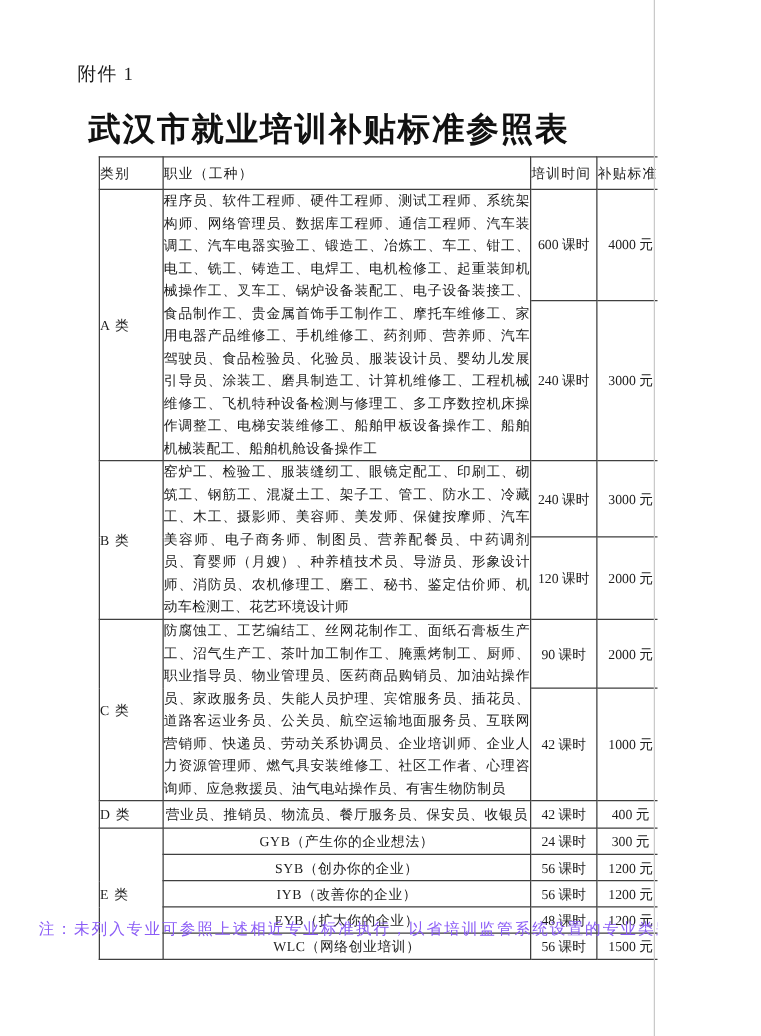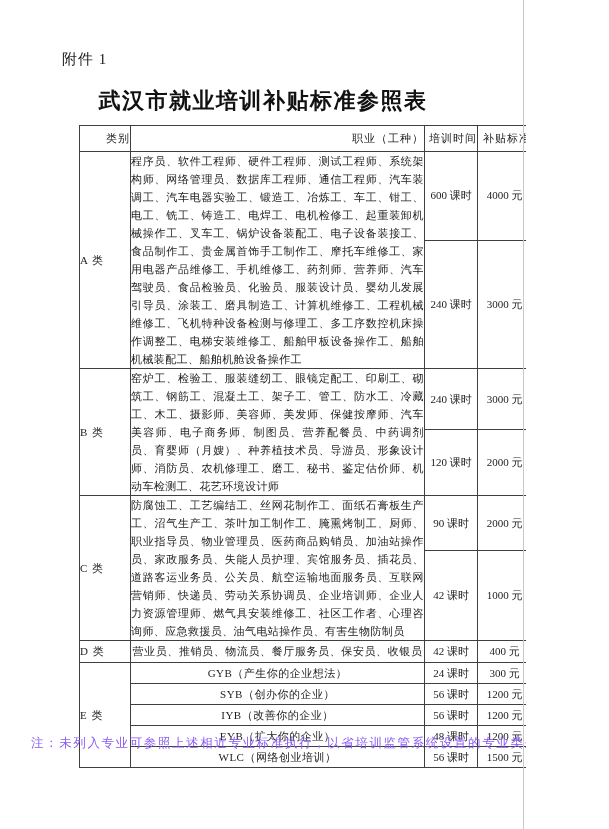--- a/index.html
+++ b/index.html
@@ -8,32 +8,32 @@
     position:relative; width:526px; height:829px; background:#ffffff; overflow:hidden;
   }
   .scan-edge {
     position:absolute; top:0; right:2px; width:1px; height:829px; background:#c9c9c9;
   }
   .attachment {
     position:absolute; left:62px; top:50px; font-size:15px; letter-spacing:1px;
   }
   .title {
     position:absolute; left:0; top:86px; width:100%; margin:0; text-align:center;
-    font-size:22px; font-weight:bold; letter-spacing:1.5px; color:#111111;
+    font-size:26px; font-weight:bold; letter-spacing:1.5px; color:#111111;
   }
   table.subsidy {
     position:absolute; left:79px; top:125px; width:452px;
     border-collapse:collapse; table-layout:fixed;
   }
   table.subsidy th, table.subsidy td {
     border:1px solid #3f3f3f; font-weight:normal; font-size:11px;
     padding:0; overflow:hidden;
   }
   tr.hdr { height:26px; }
-  th { text-align:right; letter-spacing:1px; }
+  th { text-align:left; letter-spacing:1px; }
   td.cat { text-align:left; letter-spacing:1px; }
   td.jobs {
     text-align:justify; text-justify:inter-ideograph;
     vertical-align:top; padding:2px 4px 2px 5px;
     font-size:10px; line-height:18px; letter-spacing:0.4px;
   }
   td.jobs-line { padding:0 4px 0 6px; text-align:center; letter-spacing:0.6px; }
   td.prog { text-align:center; letter-spacing:0.5px; }
   td.val { text-align:center; white-space:nowrap; }
   .note {

